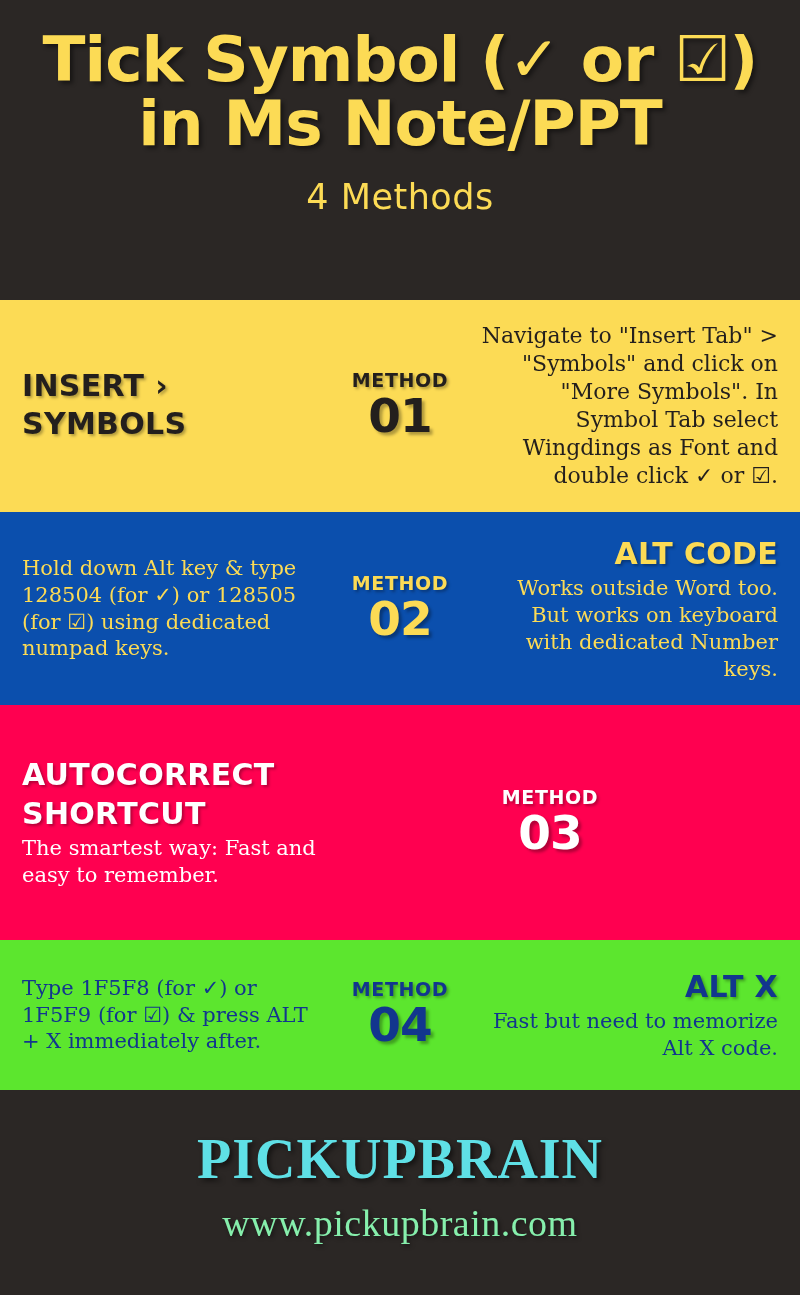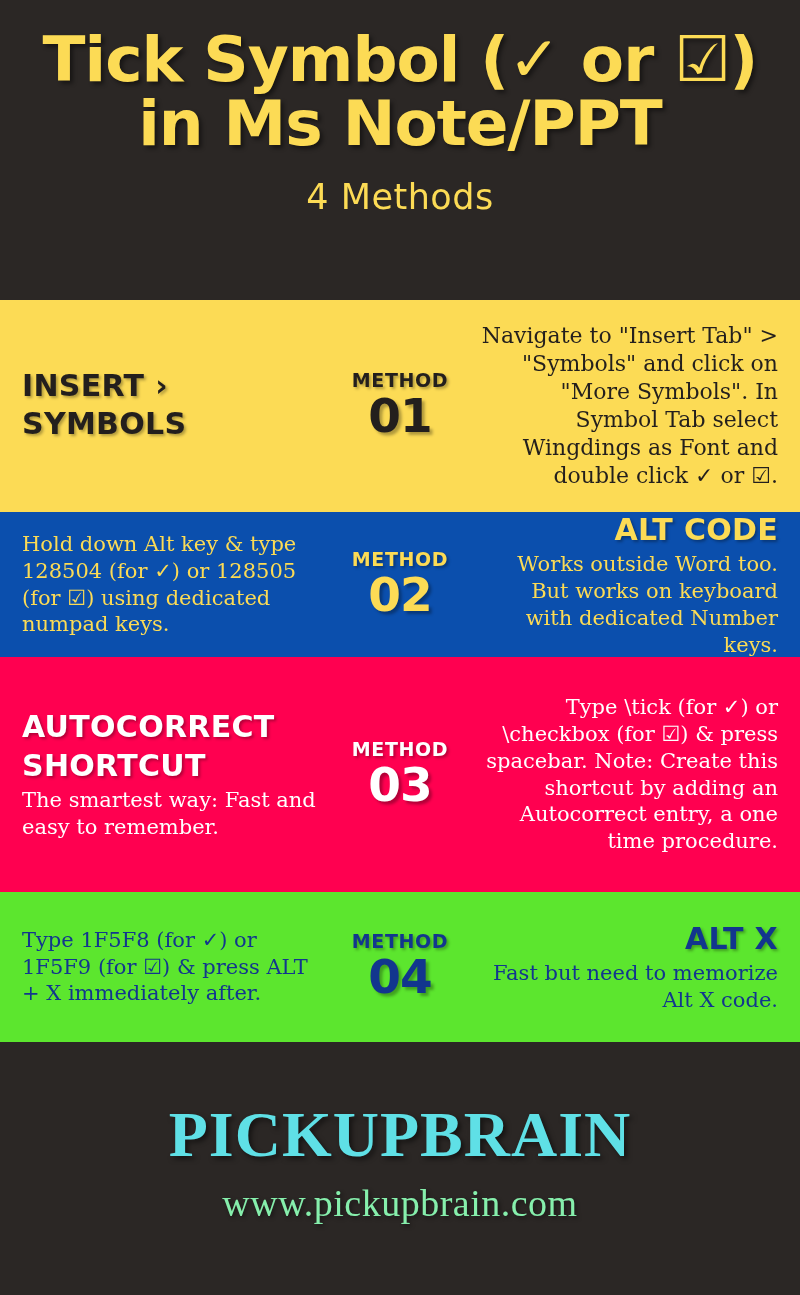--- a/index.html
+++ b/index.html
@@ -125,21 +125,21 @@
     display:flex;
     flex-direction:column;
     align-items:center;
     justify-content:center;
     padding-bottom:10px;
   }
   .brand{
     color:#5fe0e6;
     font-family:"Liberation Serif", serif;
     font-weight:bold;
-    font-size:64px;
+    font-size:56px;
     letter-spacing:1px;
     line-height:1;
     text-shadow:3px 3px 5px rgba(0,0,0,.5);
   }
   .brand-url{
     color:#86efac;
     font-family:"Liberation Serif", serif;
     font-size:38px;
     margin-top:14px;
     letter-spacing:.5px;
@@ -166,21 +166,21 @@
     </div>
     <div class="col-mid">
       <div class="m-label">METHOD</div>
       <div class="m-num">01</div>
     </div>
     <div class="col-right">
       <div class="body-txt nowrap">Navigate to "Insert Tab" &gt; "Symbols" and click on "More Symbols". In  Symbol Tab select Wingdings as Font and double click ✓ or ☑.</div>
     </div>
   </div>
 
-  <div class="method s2" style="height:145px">
+  <div class="method s2" style="height:193px">
     <div class="col-left">
       <div class="body-txt">Hold down Alt key &amp; type 128504 (for ✓) or 128505 (for ☑) using dedicated numpad keys.</div>
     </div>
     <div class="col-mid">
       <div class="m-label">METHOD</div>
       <div class="m-num">02</div>
     </div>
     <div class="col-right">
       <div class="head-big">ALT CODE</div>
       <div class="body-txt">Works outside Word too. But works on keyboard with dedicated Number keys.</div>
@@ -189,23 +189,20 @@
 
   <div class="method s3" style="height:235px">
     <div class="col-left">
       <div class="head-big">AUTOCORRECT SHORTCUT</div>
       <div class="body-txt">The smartest way: Fast and easy to remember.</div>
     </div>
     <div class="col-mid">
       <div class="m-label">METHOD</div>
       <div class="m-num">03</div>
     </div>
-    <div class="col-right">
-      <div class="body-txt">Type \tick (for ✓) or \checkbox (for ☑) &amp; press spacebar. Note: Create this shortcut by adding an Autocorrect entry, a one time procedure.</div>
-    </div>
   </div>
 
   <div class="method s4" style="height:150px">
     <div class="col-left">
       <div class="body-txt">Type 1F5F8 (for ✓) or 1F5F9 (for ☑) &amp; press ALT + X immediately after.</div>
     </div>
     <div class="col-mid">
       <div class="m-label">METHOD</div>
       <div class="m-num">04</div>
     </div>

